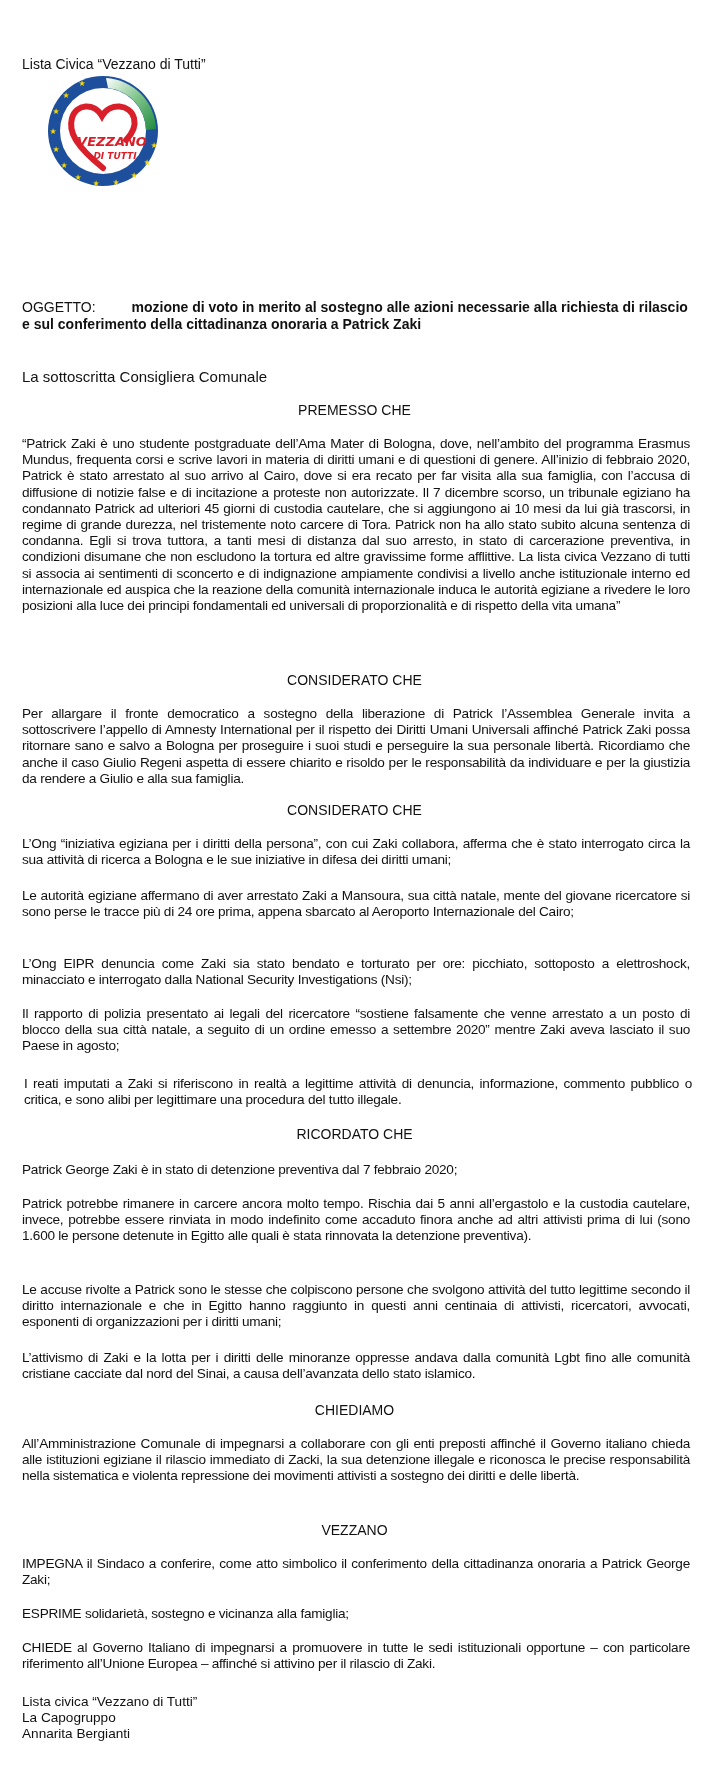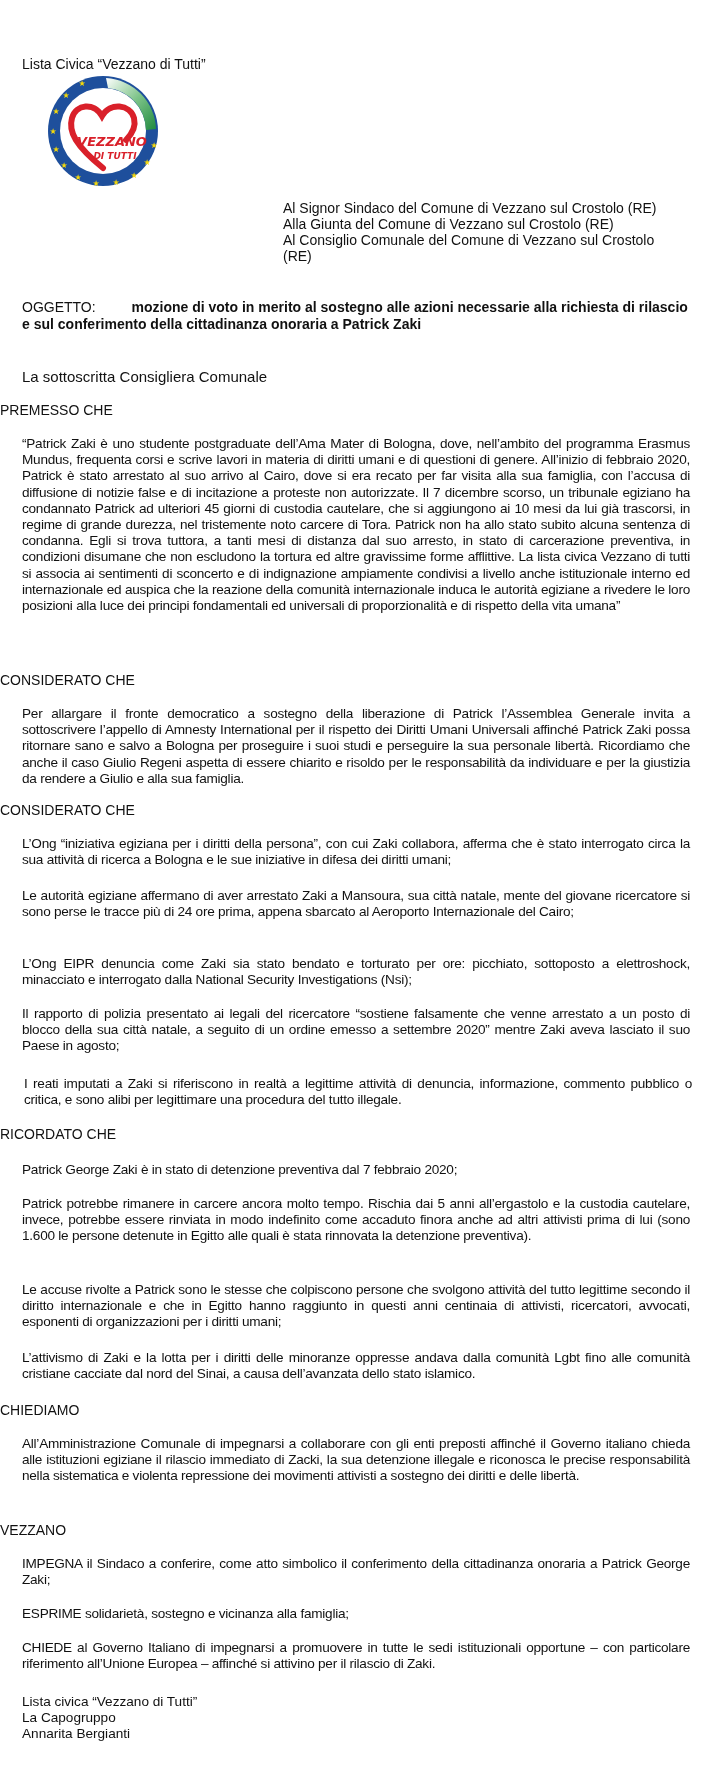--- a/index.html
+++ b/index.html
@@ -15,21 +15,21 @@
     }
     .page { position: absolute; left: 0; top: 16px; width: 709px; height: 1773px; }
     .abs { position: absolute; }
     .header-org { left: 22px; top: 40px; font-size: 14px; }
     .logo { left: 46px; top: 58px; width: 114px; height: 114px; }
     .addressees { left: 283px; top: 184px; font-size: 14px; line-height: 16px; width: 410px; }
     .addressees div { white-space: nowrap; }
     .subject { left: 22px; top: 283px; width: 670px; font-size: 14px; line-height: 17px; }
     .subject b { font-weight: bold; margin-left: 32px; }
     .signer { left: 22px; top: 353px; font-size: 15px; }
-    .heading { position: absolute; left: 0; width: 709px; font-size: 14px; }
+    .heading { position: absolute; left: 0; width: 709px; text-align: center; font-size: 14px; }
     .para {
       position: absolute;
       left: 22px;
       width: 668px;
       text-align: justify;
       font-size: 13.6px;
       line-height: 16.2px;
       letter-spacing: -0.25px;
     }
     .para.indent { left: 24px; }
@@ -67,26 +67,20 @@
         <text x="88" y="104">★</text>
         <text x="101" y="91">★</text>
         <text x="108" y="74">★</text>
       </g>
       <path d="M57 94 C30 72 22 58 26 44 C30 30 48 28 56 42 C64 28 84 30 88 44 C90 52 86 60 80 66" fill="none" stroke="#d9202a" stroke-width="6" stroke-linecap="round"></path>
       <text x="66" y="72" fill="#d9202a" font-size="13" font-weight="bold" font-style="italic" font-family="DejaVu Sans, sans-serif" text-anchor="middle">VEZZANO</text>
       <text x="69" y="85" fill="#d9202a" font-size="9" font-weight="bold" font-style="italic" font-family="DejaVu Sans, sans-serif" text-anchor="middle">DI TUTTI</text>
     </svg>
   </div>
 
-  <div class="abs addressees">
-    <div>Al Signor Sindaco del Comune di Vezzano sul Crostolo (RE)</div>
-    <div>Alla Giunta del Comune di Vezzano sul Crostolo (RE)</div>
-    <div>Al Consiglio Comunale del Comune di Vezzano sul Crostolo</div>
-    <div>(RE)</div>
-  </div>
 
   <div class="abs subject">
     <span>OGGETTO: </span><b>mozione di voto in merito al sostegno alle azioni necessarie alla richiesta di rilascio e sul conferimento della cittadinanza onoraria a Patrick Zaki</b>
   </div>
 
   <div class="abs signer">La sottoscritta Consigliera Comunale</div>
 
   <div class="heading" style="top:386px">PREMESSO CHE</div>
   <div class="para" style="top:420px">“Patrick Zaki è uno studente postgraduate dell’Ama Mater di Bologna, dove, nell’ambito del programma Erasmus Mundus, frequenta corsi e scrive lavori in materia di diritti umani e di questioni di genere. All’inizio di febbraio 2020, Patrick è stato arrestato al suo arrivo al Cairo, dove si era recato per far visita alla sua famiglia, con l’accusa di diffusione di notizie false e di incitazione a proteste non autorizzate. Il 7 dicembre scorso, un tribunale egiziano ha condannato Patrick ad ulteriori 45 giorni di custodia cautelare, che  si aggiungono ai 10 mesi da lui già trascorsi, in regime di grande durezza, nel tristemente noto carcere di Tora. Patrick non ha allo stato subito alcuna sentenza di condanna. Egli si trova tuttora, a tanti mesi di distanza dal suo arresto, in stato di carcerazione preventiva, in condizioni disumane che non escludono la tortura ed altre gravissime forme afflittive. La lista civica Vezzano di tutti si associa ai sentimenti di sconcerto e di indignazione ampiamente condivisi a livello anche istituzionale interno ed internazionale ed auspica che la reazione della comunità internazionale induca le autorità egiziane a rivedere le loro posizioni alla luce dei principi fondamentali ed universali di proporzionalità e di rispetto della vita umana”</div>
 

